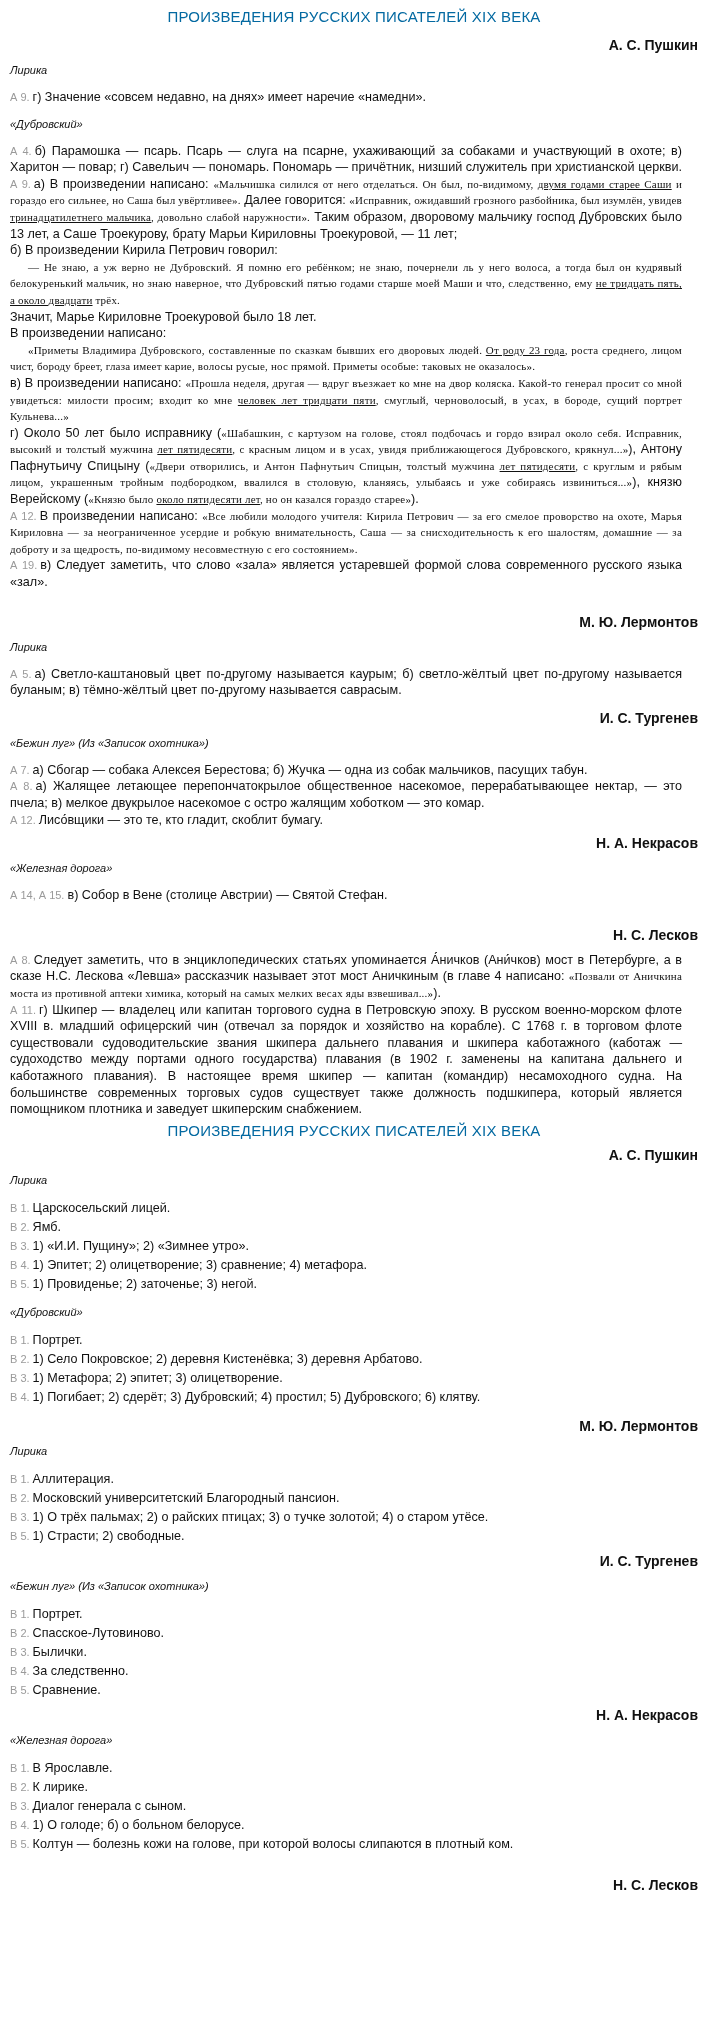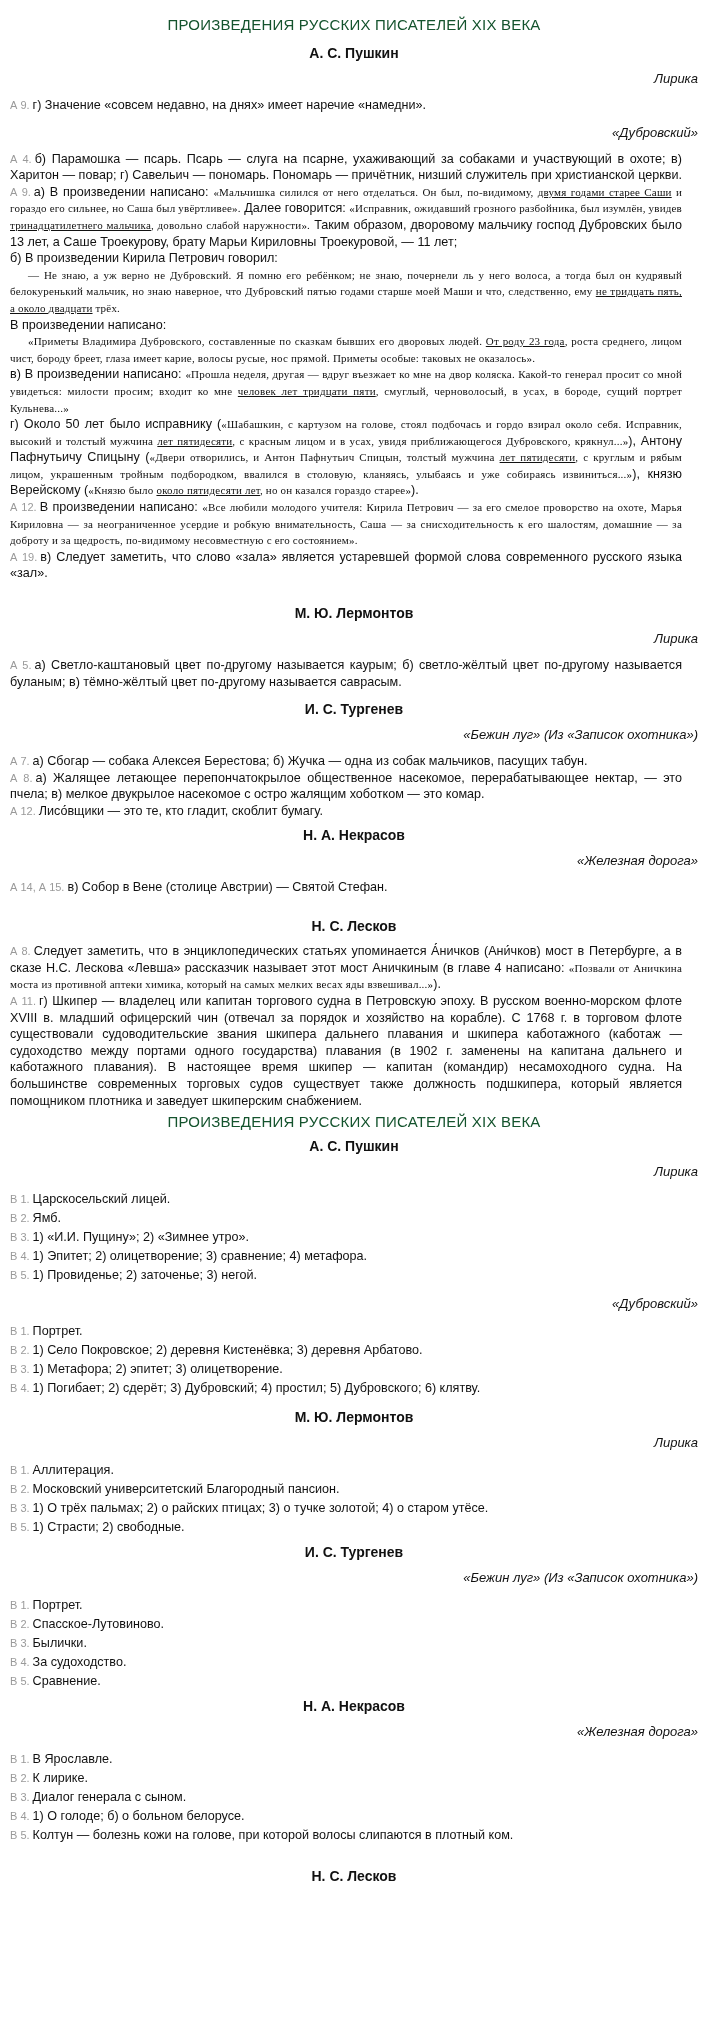--- a/index.html
+++ b/index.html
@@ -6,28 +6,28 @@
   body {
     width: 706px;
     font-family: "Liberation Sans", "DejaVu Sans", sans-serif;
     color: #111;
     font-size: 12.6px;
     line-height: 16.6px;
   }
   .page { padding: 4px 8px 10px 10px; }
   .part-title {
     text-align: center; font-size: 15px; letter-spacing: 0.2px;
-    margin: 12px 0 10px 0; line-height: 18px; color: #14532d;
+    margin: 4px 0 10px 0; line-height: 18px; color: #0369a1;
   }
   .author {
-    text-align: center; font-weight: bold; font-size: 14px;
+    text-align: right; font-weight: bold; font-size: 14px;
     margin: 6px 0 8px 0; line-height: 18px;
   }
   .work {
-    text-align: right; font-style: italic; font-size: 13px;
+    text-align: left; font-style: italic; font-size: 11px;
     margin: 0 0 10px 0; line-height: 17px;
   }
   .p { margin: 0 16px 0 0; text-align: justify; }
   .p.gap { margin-bottom: 10px; }
   .tag { color: #9a9a9a; font-size: 11px; margin-right: 3px; }
   .serif { font-family: "Liberation Serif", "DejaVu Serif", serif; font-size: 11px; letter-spacing: 0.2px; }
   .indent { text-indent: 18px; }
   .u { text-decoration: underline; }
   .list .p { line-height: 19px; }
   .spacer-s { height: 6px; }
@@ -51,20 +51,21 @@
   </p>
   <p class="p">
     <span class="tag">А 9.</span><span>а) В произведении написано:</span>
     <span class="serif"><span>«Мальчишка силился от него отделаться. Он был, по-видимому, </span><span class="u">двумя годами старее Саши</span><span> и гораздо его сильнее, но Саша был увёртливее».</span></span>
     <span>Далее говорится:</span>
     <span class="serif"><span>«Исправник, ожидавший грозного разбойника, был изумлён, увидев </span><span class="u">тринадцатилетнего мальчика</span><span>, довольно слабой наружности».</span></span>
     <span>Таким образом, дворовому мальчику господ Дубровских было 13 лет, а Саше Троекурову, брату Марьи Кириловны Троекуровой, — 11 лет;</span>
   </p>
   <p class="p">б) В произведении Кирила Петрович говорил:</p>
   <p class="p serif indent"><span>— Не знаю, а уж верно не Дубровский. Я помню его ребёнком; не знаю, почернели ль у него волоса, а тогда был он кудрявый белокуренький мальчик, но знаю наверное, что Дубровский пятью годами старше моей Маши и что, следственно, ему </span><span class="u">не тридцать пять, а около двадцати</span><span> трёх.</span></p>
+  <p class="p">Значит, Марье Кириловне Троекуровой было 18 лет.</p>
   <p class="p">В произведении написано:</p>
   <p class="p serif indent"><span>«Приметы Владимира Дубровского, составленные по сказкам бывших его дворовых людей.</span> <span class="u">От роду 23 года</span><span>, роста среднего, лицом чист, бороду бреет, глаза имеет карие, волосы русые, нос прямой. Приметы особые: таковых не оказалось».</span></p>
   <p class="p">
     <span>в) В произведении написано:</span>
     <span class="serif"><span>«Прошла неделя, другая — вдруг въезжает ко мне на двор коляска. Какой-то генерал просит со мной увидеться: милости просим; входит ко мне </span><span class="u">человек лет тридцати пяти</span><span>, смуглый, черноволосый, в усах, в бороде, сущий портрет Кульнева...»</span></span>
   </p>
   <p class="p">
     <span>г) Около 50 лет было исправнику (</span><span class="serif"><span>«Шабашкин, с картузом на голове, стоял подбочась и гордо взирал около себя. Исправник, высокий и толстый мужчина </span><span class="u">лет пятидесяти</span><span>, с красным лицом и в усах, увидя приближающегося Дубровского, крякнул...»</span></span><span>), Антону Пафнутьичу Спицыну (</span><span class="serif"><span>«Двери отворились, и Антон Пафнутьич Спицын, толстый мужчина </span><span class="u">лет пятидесяти</span><span>, с круглым и рябым лицом, украшенным тройным подбородком, ввалился в столовую, кланяясь, улыбаясь и уже собираясь извиниться...»</span></span><span>), князю Верейскому (</span><span class="serif"><span>«Князю было </span><span class="u">около пятидесяти лет</span><span>, но он казался гораздо старее»</span></span><span>).</span>
   </p>
   <p class="p">
@@ -137,21 +138,21 @@
     <p class="p"><span class="tag">В 3.</span><span>1) О трёх пальмах; 2) о райских птицах; 3) о тучке золотой; 4) о старом утёсе.</span></p>
     <p class="p"><span class="tag">В 5.</span><span>1) Страсти; 2) свободные.</span></p>
   </div>
 
   <div class="author">И. С. Тургенев</div>
   <div class="work">«Бежин луг» (Из «Записок охотника»)</div>
   <div class="list">
     <p class="p"><span class="tag">В 1.</span><span>Портрет.</span></p>
     <p class="p"><span class="tag">В 2.</span><span>Спасское-Лутовиново.</span></p>
     <p class="p"><span class="tag">В 3.</span><span>Былички.</span></p>
-    <p class="p"><span class="tag">В 4.</span><span>За судоходство.</span></p>
+    <p class="p"><span class="tag">В 4.</span><span>За следственно.</span></p>
     <p class="p"><span class="tag">В 5.</span><span>Сравнение.</span></p>
   </div>
 
   <div class="author">Н. А. Некрасов</div>
   <div class="work">«Железная дорога»</div>
   <div class="list">
     <p class="p"><span class="tag">В 1.</span><span>В Ярославле.</span></p>
     <p class="p"><span class="tag">В 2.</span><span>К лирике.</span></p>
     <p class="p"><span class="tag">В 3.</span><span>Диалог генерала с сыном.</span></p>
     <p class="p"><span class="tag">В 4.</span><span>1) О голоде; б) о больном белорусе.</span></p>

